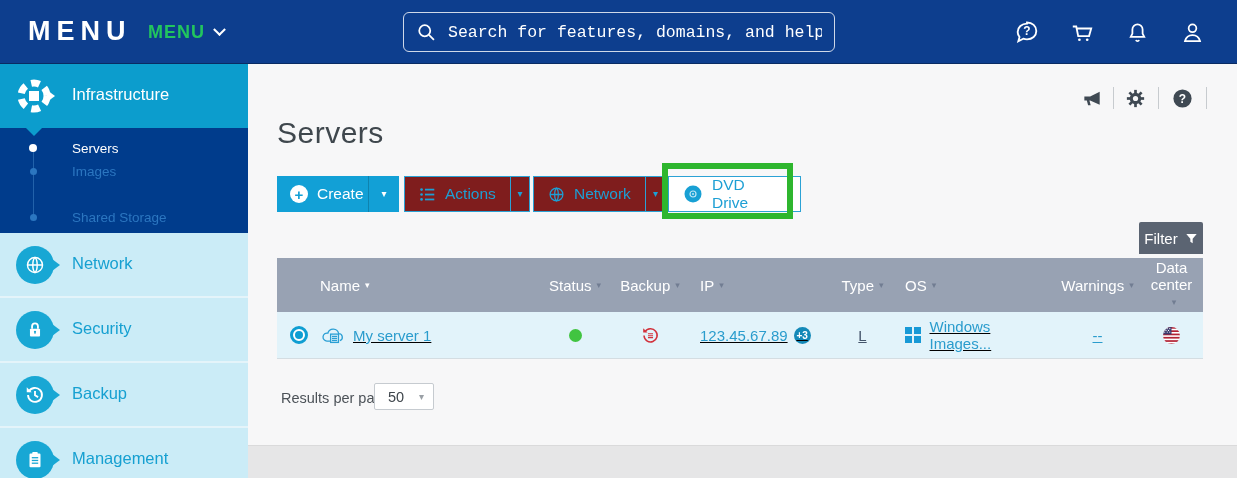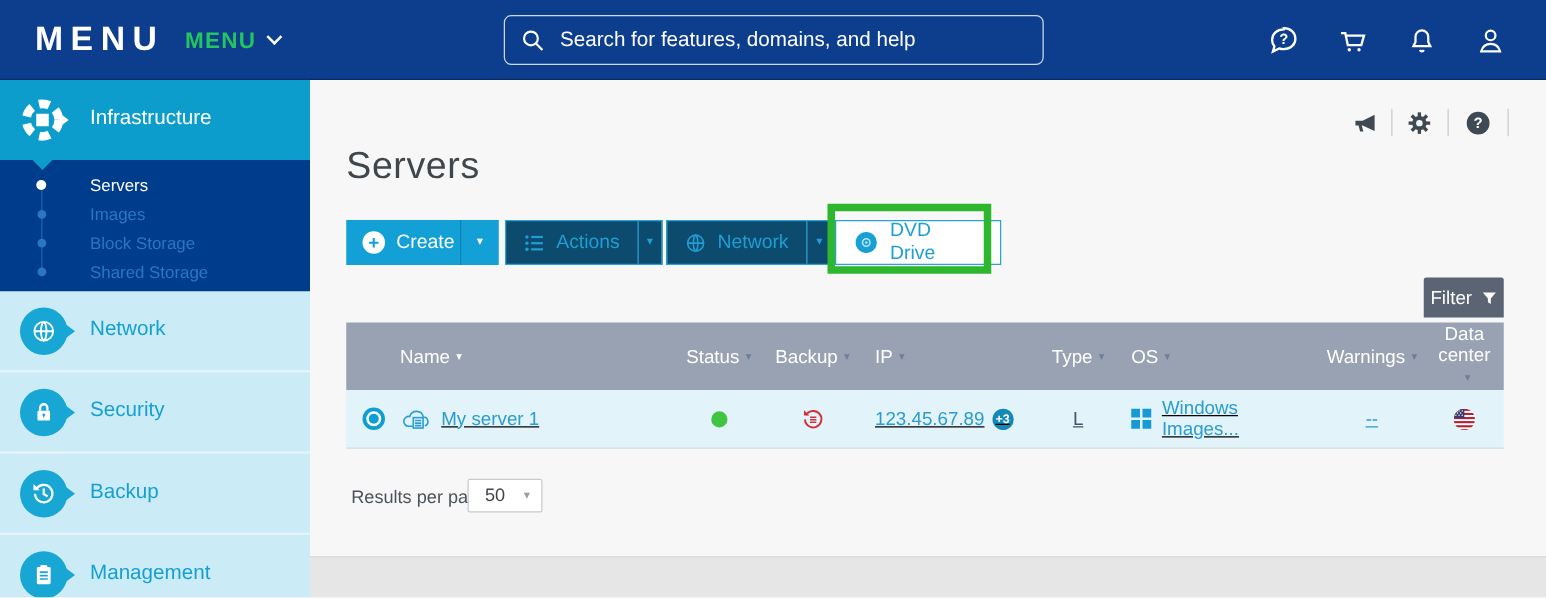--- a/index.html
+++ b/index.html
@@ -6,21 +6,21 @@
   html,body { width:1237px; height:478px; }
   body { font-family: "Liberation Sans", sans-serif; overflow: hidden; }
   #app { position: relative; width: 1237px; height: 478px; background:#e6e6e7; overflow:hidden; }
 
   
   .navbar { position:absolute; top:0; left:0; width:1237px; height:64px; background:#0d3e8e; border-bottom:1px solid rgba(0,0,0,0.3); }
   .logo { position:absolute; left:28px; top:16px; color:#fff; font-size:27px; font-weight:700; letter-spacing:6px; }
   .menu-btn { position:absolute; left:148px; top:0; height:64px; display:flex; align-items:center; gap:10px; color:#22c55e; font-size:18px; font-weight:600; letter-spacing:1px; cursor:pointer; }
   .chev { width:9px; height:9px; border-right:2.5px solid #fff; border-bottom:2.5px solid #fff; transform:rotate(45deg) translate(-2px,-2px); }
   .search-box { position:absolute; left:403px; top:12px; width:432px; height:40px; border:1.5px solid rgba(255,255,255,0.8); border-radius:6px; display:flex; align-items:center; padding:0 12px; gap:11px; }
-  .search-box input { flex:1; background:transparent; border:none; outline:none; color:#7dd3fc; font-size:16.5px; font-family:Liberation Sans, sans-serif; }
+  .search-box input { flex:1; background:transparent; border:none; outline:none; color:#7dd3fc; font-size:16.5px; font-family:Liberation Mono, monospace; }
   .search-box input::placeholder { color:#fff; opacity:1; }
   .nav-icons { position:absolute; right:32px; top:0; height:64px; display:flex; align-items:center; gap:29px; }
   .nav-icon { width:26px; height:26px; cursor:pointer; display:flex; align-items:center; justify-content:center; }
 
   
   .sidebar { position:absolute; top:64px; left:0; width:248px; height:414px; background:#cbecf7; }
   .infra-header { position:relative; height:64px; background:#0c9dcd; cursor:pointer; }
   .infra-icon { position:absolute; left:14px; top:11px; }
   .infra-label { position:absolute; left:72px; top:21px; color:#fff; font-size:16.5px; }
   .submenu { position:relative; height:105px; background:#003c8c; }
@@ -41,21 +41,21 @@
   .footer-strip { position:absolute; left:0; bottom:0; width:100%; height:33px; background:#e6e6e7; border-top:1px solid #dadadb; }
   .top-icon { position:absolute; width:24px; height:24px; top:22px; display:flex; align-items:center; justify-content:center; cursor:pointer; color:#3f4953; }
   .ti-div { position:absolute; top:23px; width:1px; height:22px; background:#c7cbcf; }
   .page-title { position:absolute; left:29px; top:52px; font-size:30px; color:#3f474d; letter-spacing:0.5px; }
 
   
   .btn { position:absolute; top:112px; height:36px; display:flex; align-items:center; font-size:15.5px; cursor:pointer; }
   .btn-solid { background:#12a0d6; color:#fff; }
   .btn-solid.main { left:29px; width:91px; padding-left:13px; gap:9px; }
   .btn-solid.caret-part { left:120px; width:31px; justify-content:center; border-left:1px solid rgba(0,0,0,0.18); }
-  .btn-group { position:absolute; top:112px; height:36px; display:flex; background:#0c4a6e; border:1px solid #2ba2d5; color:#1d9fd4; }
+  .btn-group { position:absolute; top:112px; height:36px; display:flex; background:#7f1d1d; border:1px solid #2ba2d5; color:#1d9fd4; }
   .btn-group .gmain { display:flex; align-items:center; gap:9px; padding:0 14px; font-size:15.5px; cursor:pointer; }
   .btn-group .gcaret { width:29px; display:flex; align-items:center; justify-content:center; border-left:1px solid #2ba2d5; cursor:pointer; }
   .caret-glyph { font-size:10px; line-height:1; }
   .btn-outline-single { position:absolute; top:112px; height:36px; background:#fff; border:1px solid #2ba2d5; color:#1d9fd4; display:flex; align-items:center; gap:10px; padding:0 15px; font-size:15.5px; cursor:pointer; }
   .annotation-box { position:absolute; left:414px; top:99px; width:131px; height:56px; border:6px solid #2eb62e; pointer-events:none; z-index:5; }
   .plus-circ { width:18px; height:18px; border-radius:50%; background:#fff; color:#12a0d6; font-weight:700; font-size:15px; display:flex; align-items:center; justify-content:center; line-height:1; }
 
   .filter-btn { position:absolute; left:891px; top:158px; width:64px; height:32px; background:#5b6472; color:#fff; font-size:15px; display:flex; align-items:center; justify-content:center; gap:7px; cursor:pointer; border-radius:2px 2px 0 0; }
 
   
@@ -148,24 +148,20 @@
     <div class="submenu">
       <span class="notch"></span>
       <span class="vline"></span>
       <div class="sub-item active" style="top:9px;">
         <span class="bullet"></span>
         <span class="lbl">Servers</span>
       </div>
       <div class="sub-item" style="top:32px;">
         <span class="bullet"></span>
         <span class="lbl">Images</span>
-      </div>
-      <div class="sub-item" style="top:55px;">
-        <span class="bullet"></span>
-        <span class="lbl">Block Storage</span>
       </div>
       <div class="sub-item" style="top:78px;">
         <span class="bullet"></span>
         <span class="lbl">Shared Storage</span>
       </div>
     </div>
 
     <div class="side-row">
       <span class="circ">
         <svg width="22" height="22" viewBox="0 0 24 24" fill="none" stroke="#fff" stroke-width="1.6">

